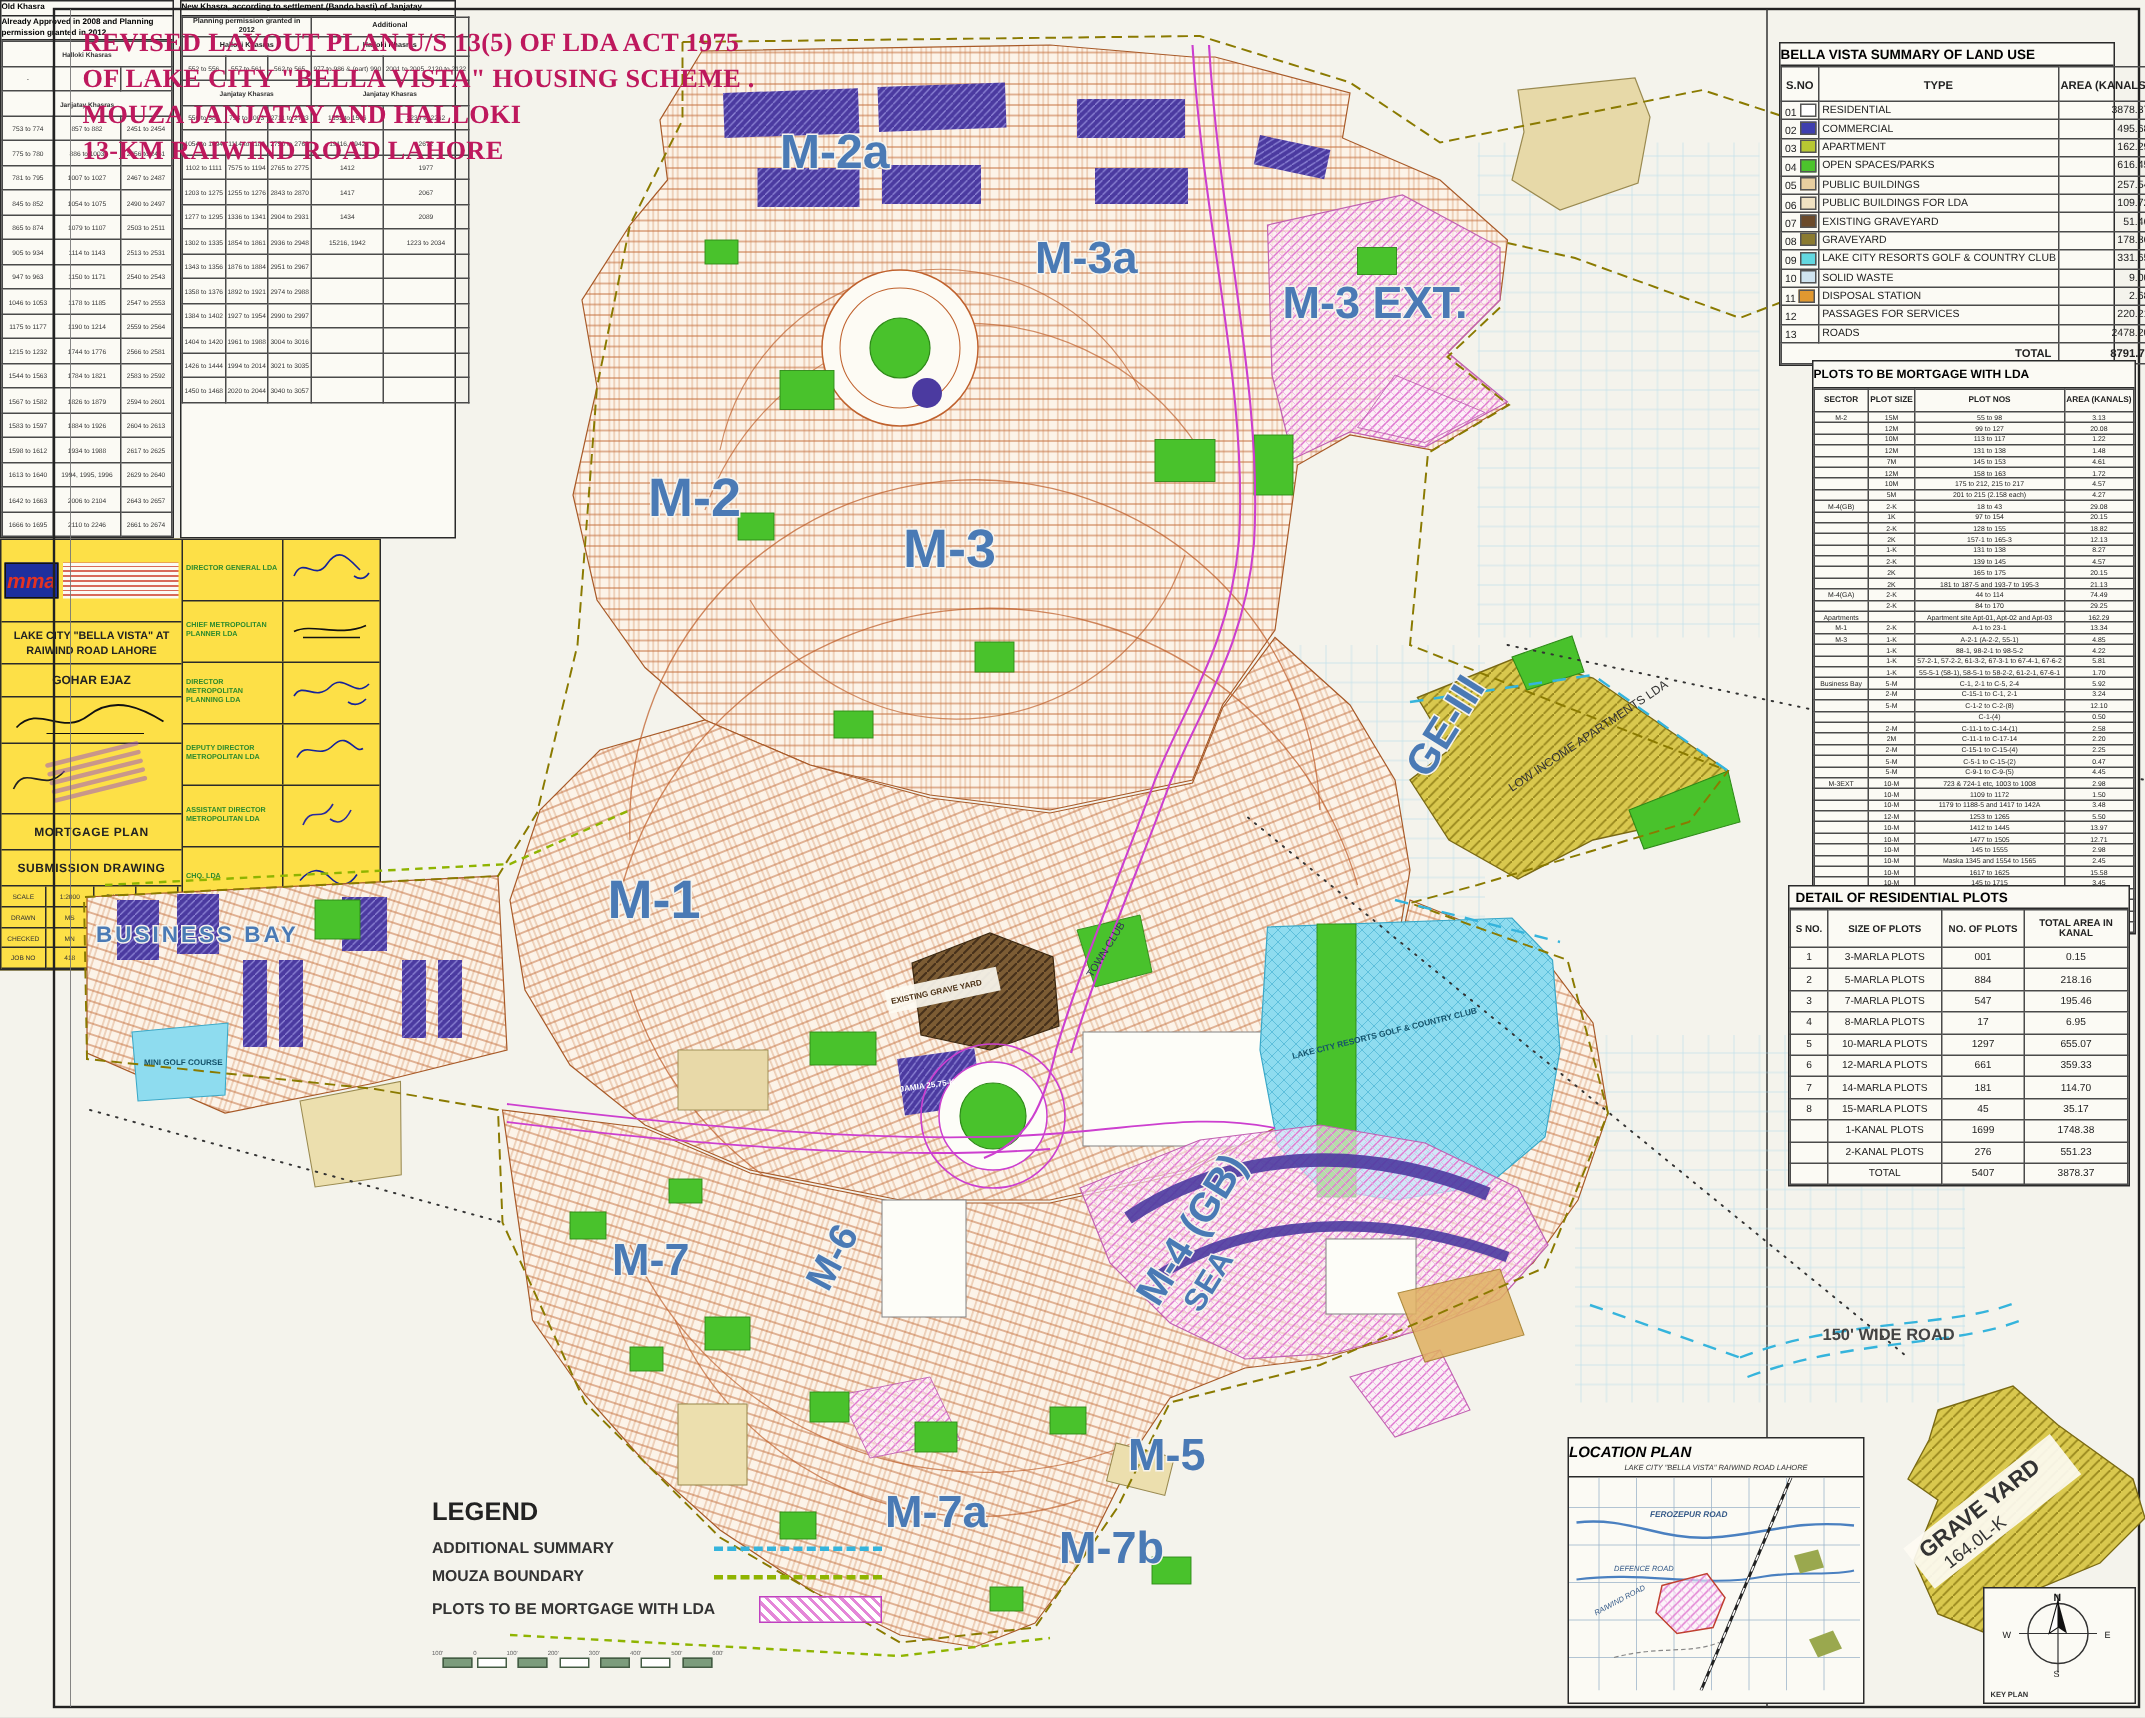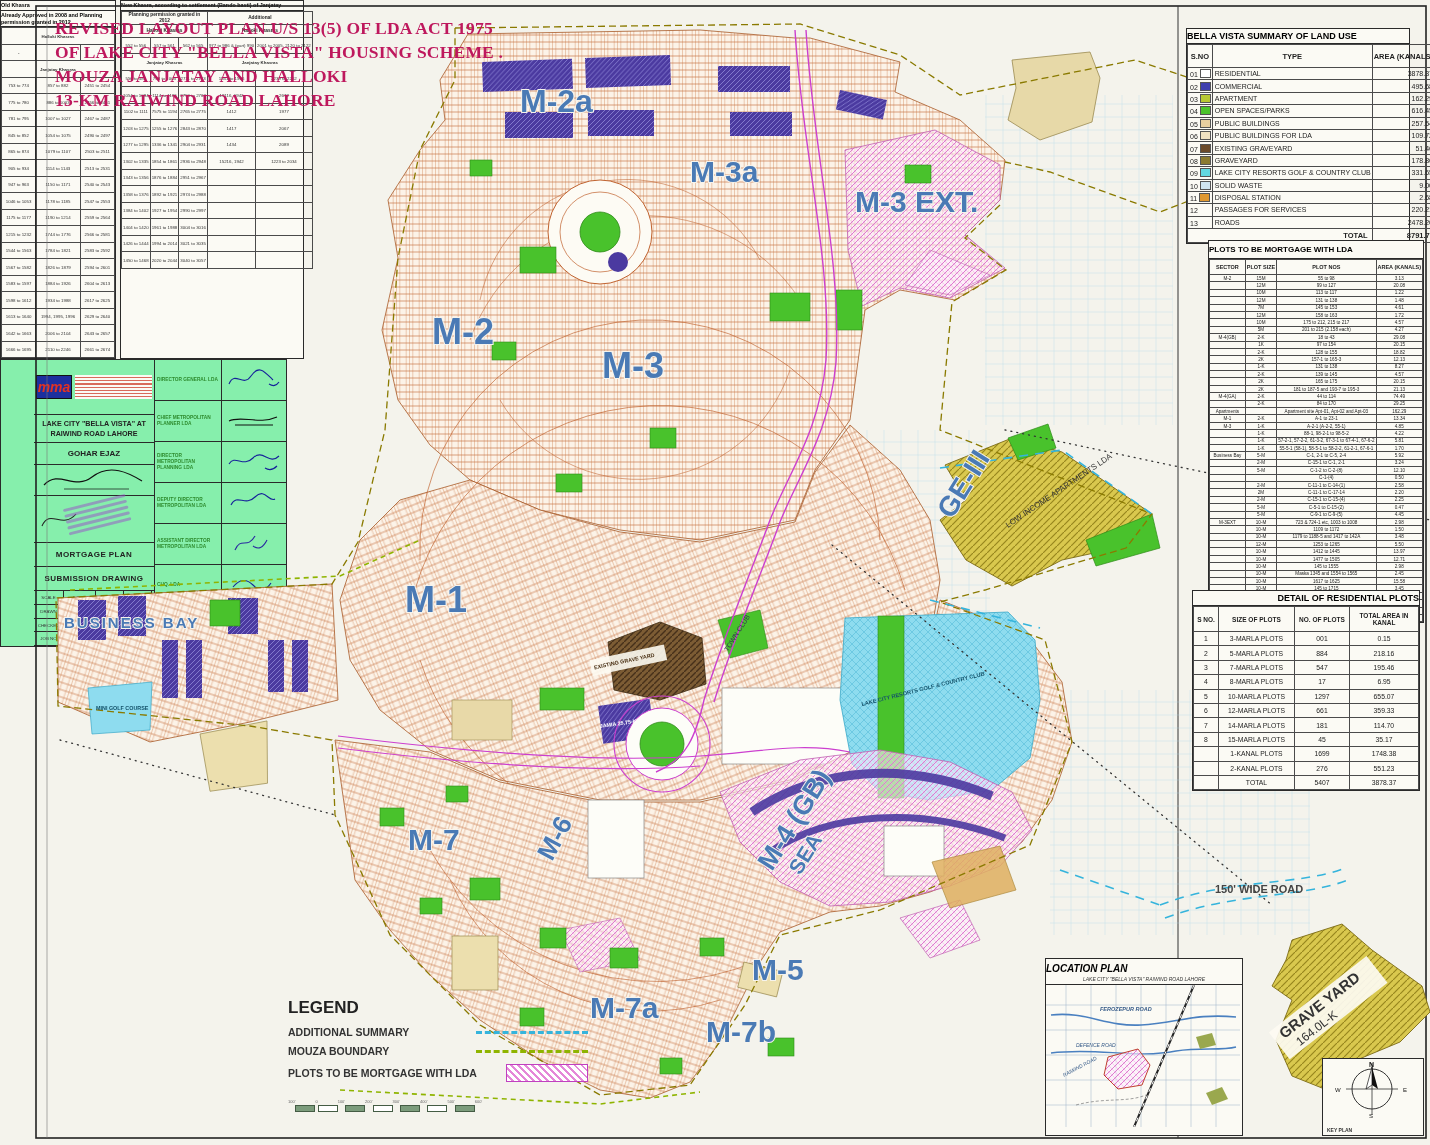--- a/index.html
+++ b/index.html
@@ -25,21 +25,21 @@
   
   #mortgage{left:1208px;top:240px;width:214px;}
   #mortgage .ttl{font-size:8px;padding:4px 0;}
   #mortgage th{font-size:5.5px;height:14px;}
   #mortgage td{font-size:4.6px;height:6.4px;}
   #mortgage td:nth-child(1){width:36px;}
   #mortgage td:nth-child(2){width:24px;}
   #mortgage td:nth-child(4){width:28px;}
   
   #residential{left:1192px;top:590px;width:226px;}
-  #residential .ttl{font-size:9px;text-align:right;padding-left:4px;}
+  #residential .ttl{font-size:9px;text-align:left;padding-left:4px;}
   #residential th{font-size:6.5px;height:24px;white-space:normal;}
   #residential td{font-size:6.8px;height:13.4px;}
   #residential td:nth-child(1){width:22px;}
   #residential td:nth-child(3){width:52px;}
   #residential td:nth-child(4){width:66px;}
   
   #khasra{left:36px;top:100px;width:304px;z-index:3;display:flex;gap:4px;background:transparent;border:none;}
   .ktable{background:#fbfaf4;border:1px solid #2a2a2a;}
   #kold{width:118px;}
   #knew{width:182px;}
@@ -54,21 +54,21 @@
   .litem .lab{font-size:10.5px;font-weight:bold;color:#333;}
   .lsample{width:112px;height:0;border-top:2.5px dashed #8a7a00;}
   .ls-cyan{border-top:3px dashed #35b4dc;}
   .ls-green{border-top:3.5px dashed #8fb400;}
   .ls-pink{width:80px;height:16px;border:1.5px solid #c040c0;background:repeating-linear-gradient(45deg,#fff,#fff 3px,#e487d8 3px,#e487d8 5px);}
   #scalebar{display:flex;margin-top:16px;align-items:flex-end;height:14px;}
   #scalebar .seg{width:18px;height:5px;border:0.6px solid #445c44;}
   #scalebar .g{background:#7c9c7c;} #scalebar .w{background:#fff;}
   #scalebar .tick{font-size:4px;color:#666;transform:translateY(-8px);}
   
-  #blblock{left:30px;top:845px;width:252px;height:286px;background:#86efac;border:1.3px solid #2a2a2a;z-index:3;display:flex;padding-left:33px;}
+  #blblock{left:30px;top:845px;width:252px;height:286px;background:#fde047;border:1.3px solid #2a2a2a;z-index:3;display:flex;}
   #blleft{width:120px;border-right:1px solid #2a2a2a;display:flex;flex-direction:column;}
   .blrow{border-bottom:1px solid #2a2a2a;position:relative;}
   #logo{height:50px;display:flex;align-items:center;padding:2px;}
   #logobox{width:34px;height:22px;background:#1d2f9e;color:#e23222;font-weight:bold;font-size:14px;text-align:center;line-height:22px;border:1px solid #111;font-style:italic;}
   #logolines{flex:1;margin-left:3px;height:24px;background:repeating-linear-gradient(#fbfaf4 0 2px,#d86a5a 2px 3.2px);}
   .blproj{font-size:7.2px;font-weight:bold;text-align:center;padding:4px 2px;color:#222;line-height:1.3;}
   .blname{font-size:8px;font-weight:bold;text-align:center;padding:6px 0;color:#222;}
   .bltitle{font-size:8px;font-weight:bold;text-align:center;padding:7px 0;color:#222;letter-spacing:.4px;}
   #stampwrap{height:46px;}
   #stamp{position:absolute;left:28px;top:2px;width:72px;height:40px;transform:rotate(-14deg);opacity:.8;}

